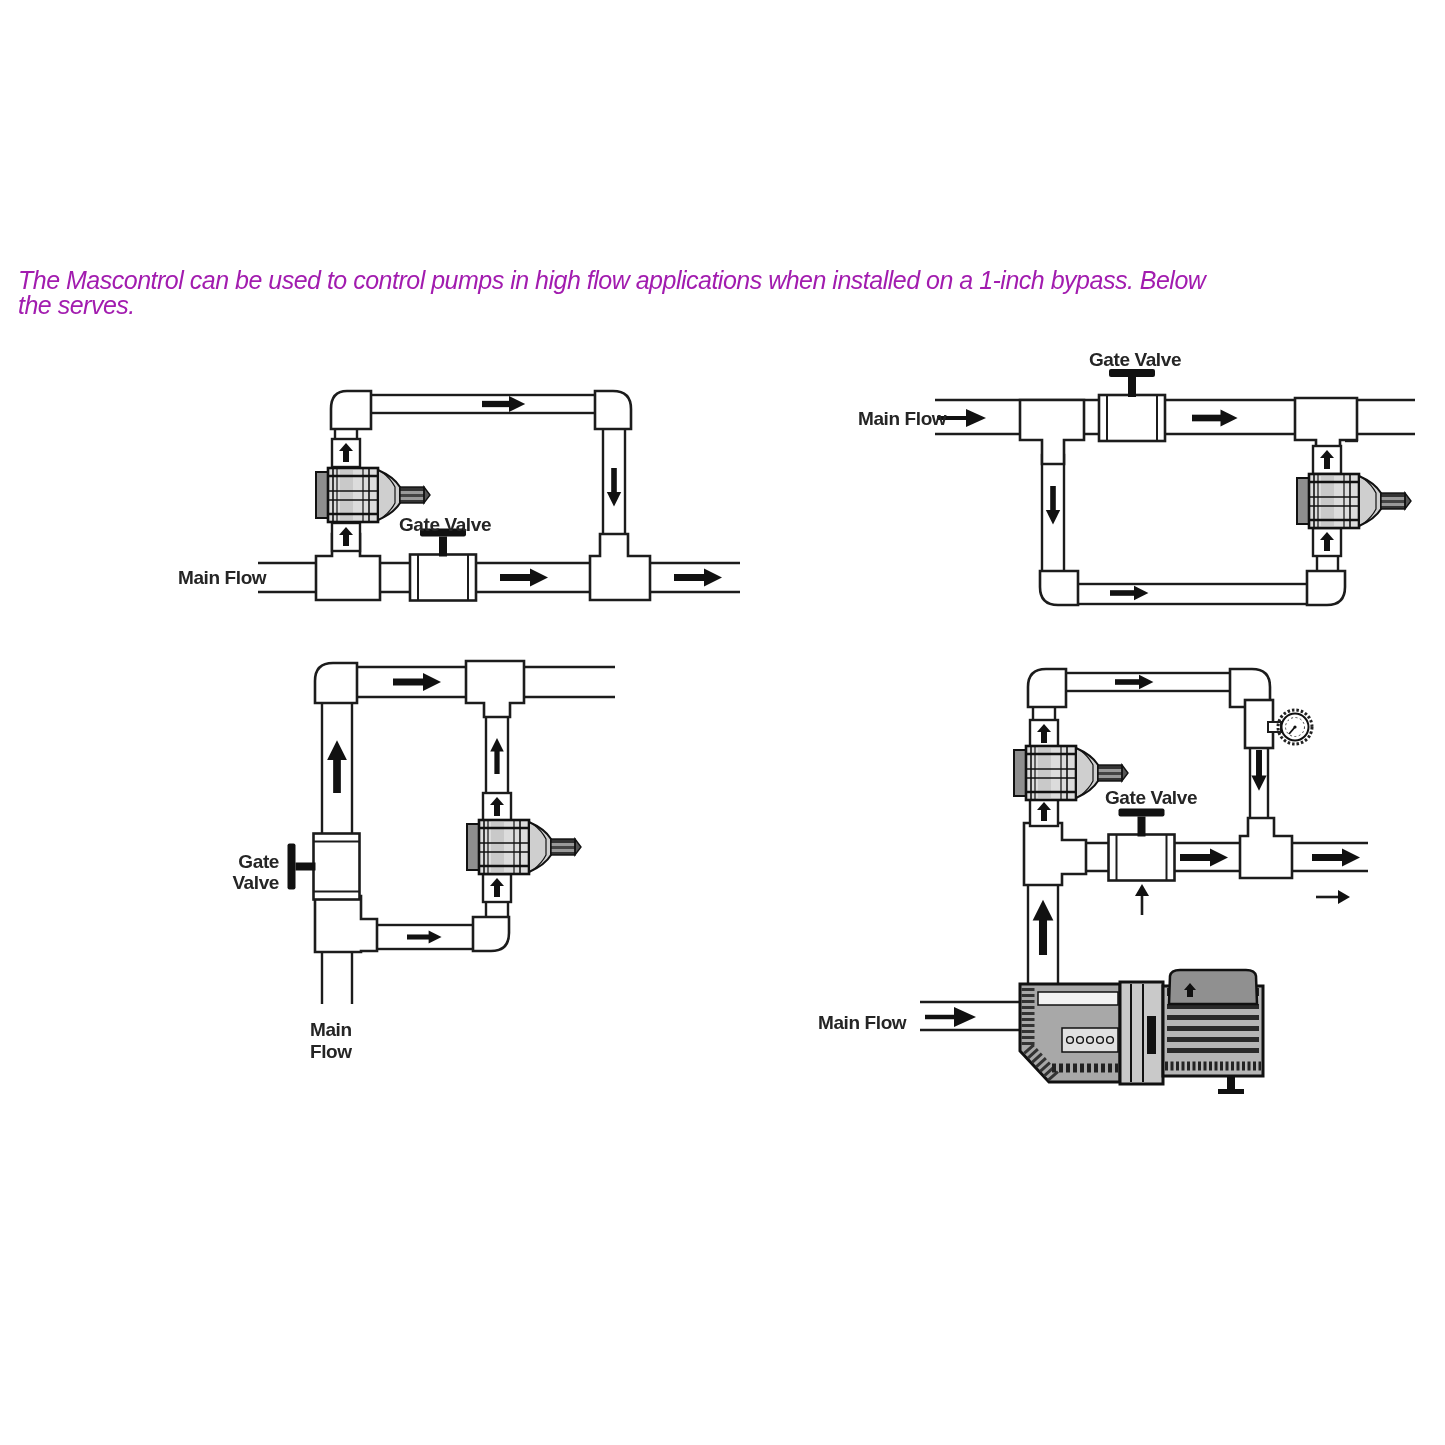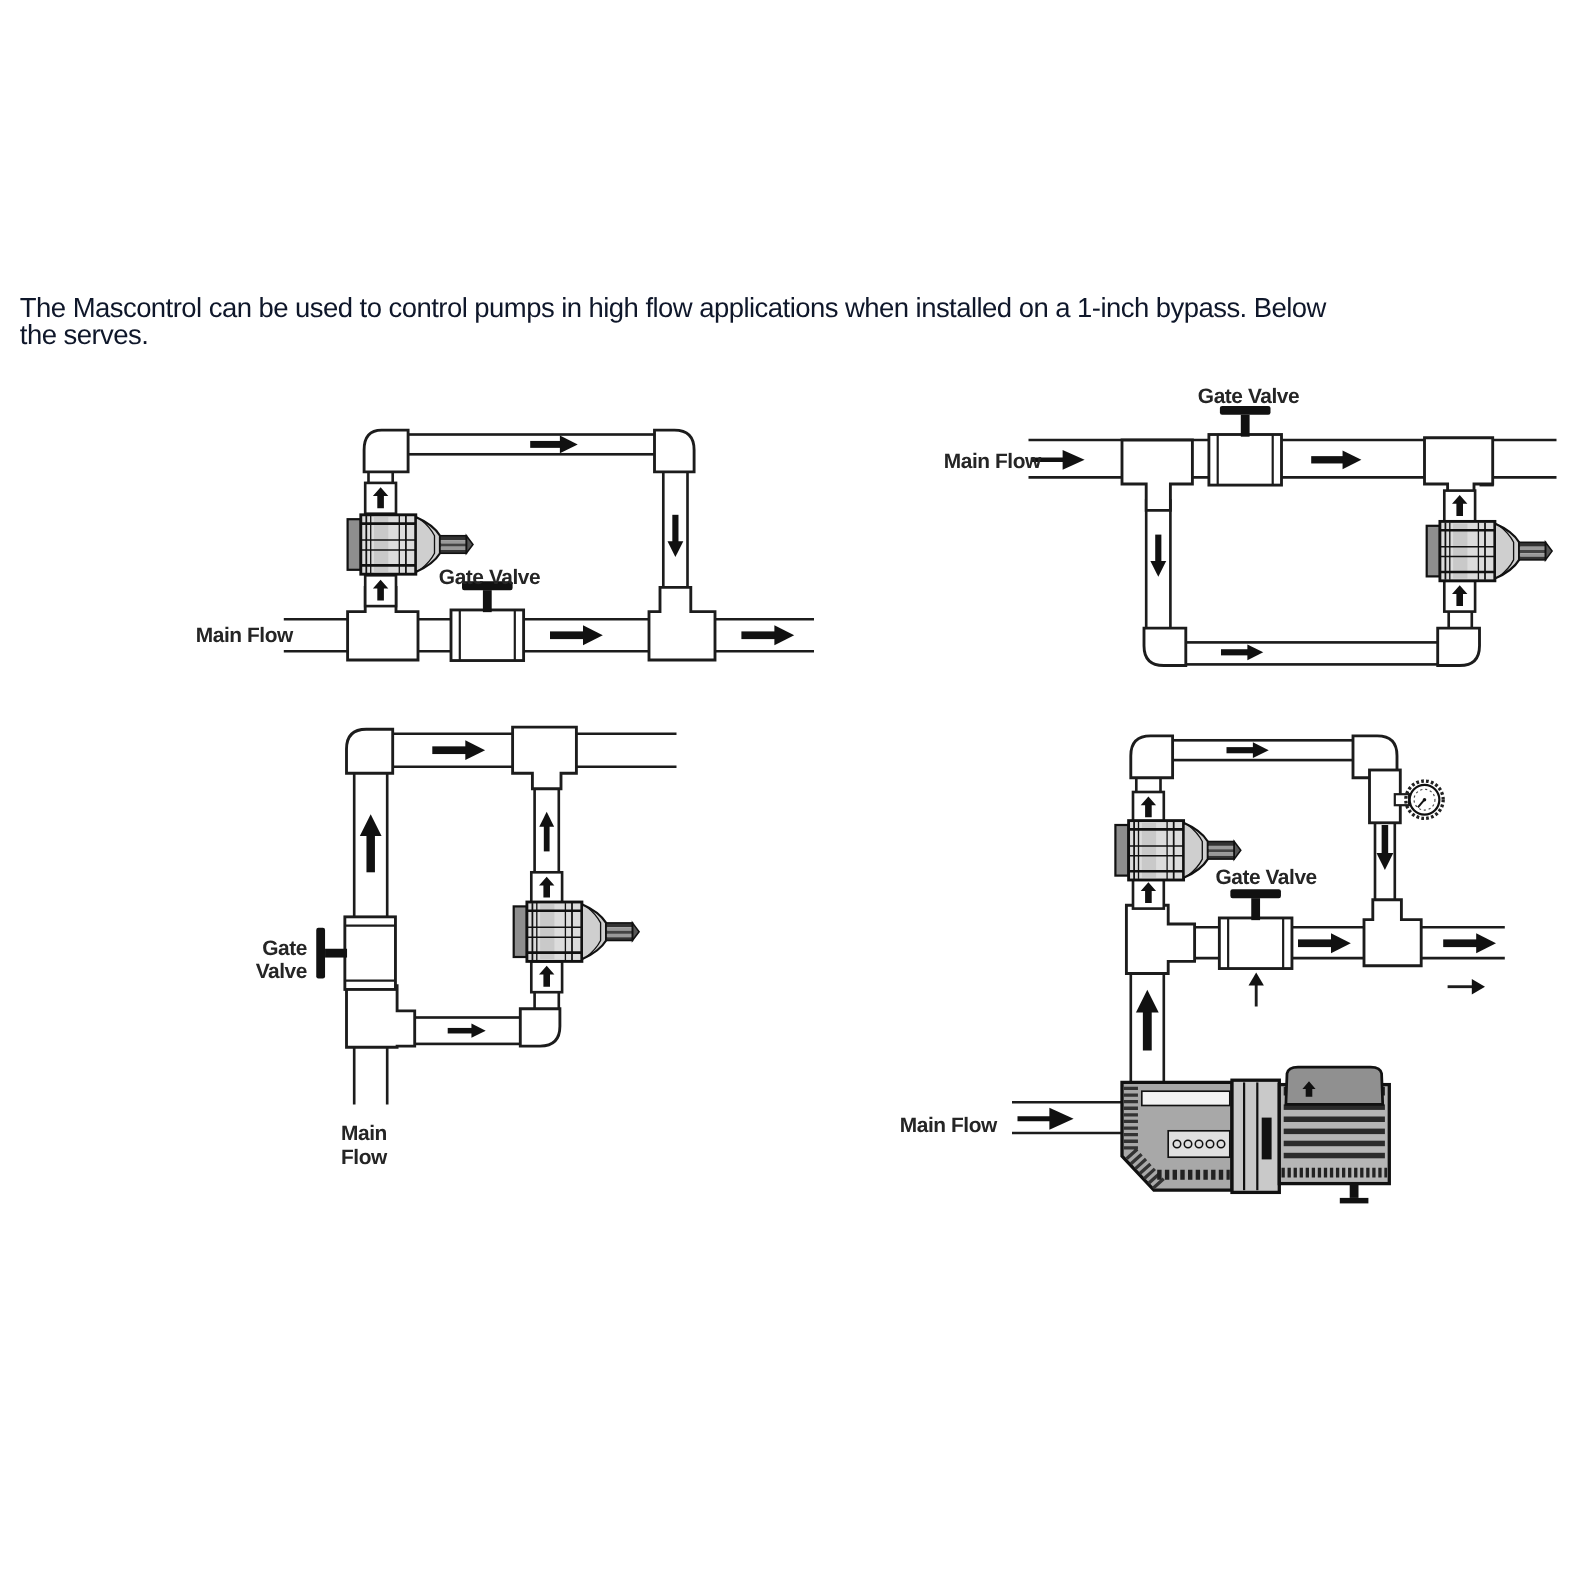--- a/index.html
+++ b/index.html
@@ -1,19 +1,19 @@
 <!DOCTYPE html>
 <html><head>
 <meta charset="utf-8">
 <style>
   html,body{margin:0;padding:0;background:#fff;}
   #page{position:relative;width:1445px;height:1445px;background:#ffffff;overflow:hidden;
         font-family:"Liberation Sans",sans-serif;}
-  #intro{position:absolute;left:18px;top:268px;color:#0f172a;font-size:25px;line-height:25px;
-         letter-spacing:-0.5px;font-weight:400;}
+  #intro{position:absolute;left:18px;top:268px;color:#a21caf;font-size:25px;line-height:25px;
+         letter-spacing:-0.5px;font-weight:400;font-style:italic;}
   #intro .line{white-space:pre;}
   #diagram-canvas{position:absolute;left:0;top:0;}
   text.lbl{font-family:"Liberation Sans",sans-serif;font-weight:bold;font-size:19px;fill:#252525;letter-spacing:-0.4px;}
   .pipe{fill:#ffffff;stroke:#1c1c1c;stroke-width:2.4;}
   .pipefill{fill:#ffffff;stroke:none;}
   .pline{stroke:#1c1c1c;stroke-width:2.4;fill:none;}
   .fit{fill:#ffffff;stroke:#1c1c1c;stroke-width:2.6;}
   .thin{stroke:#1c1c1c;stroke-width:2.6;fill:none;}
 </style>
 </head>

